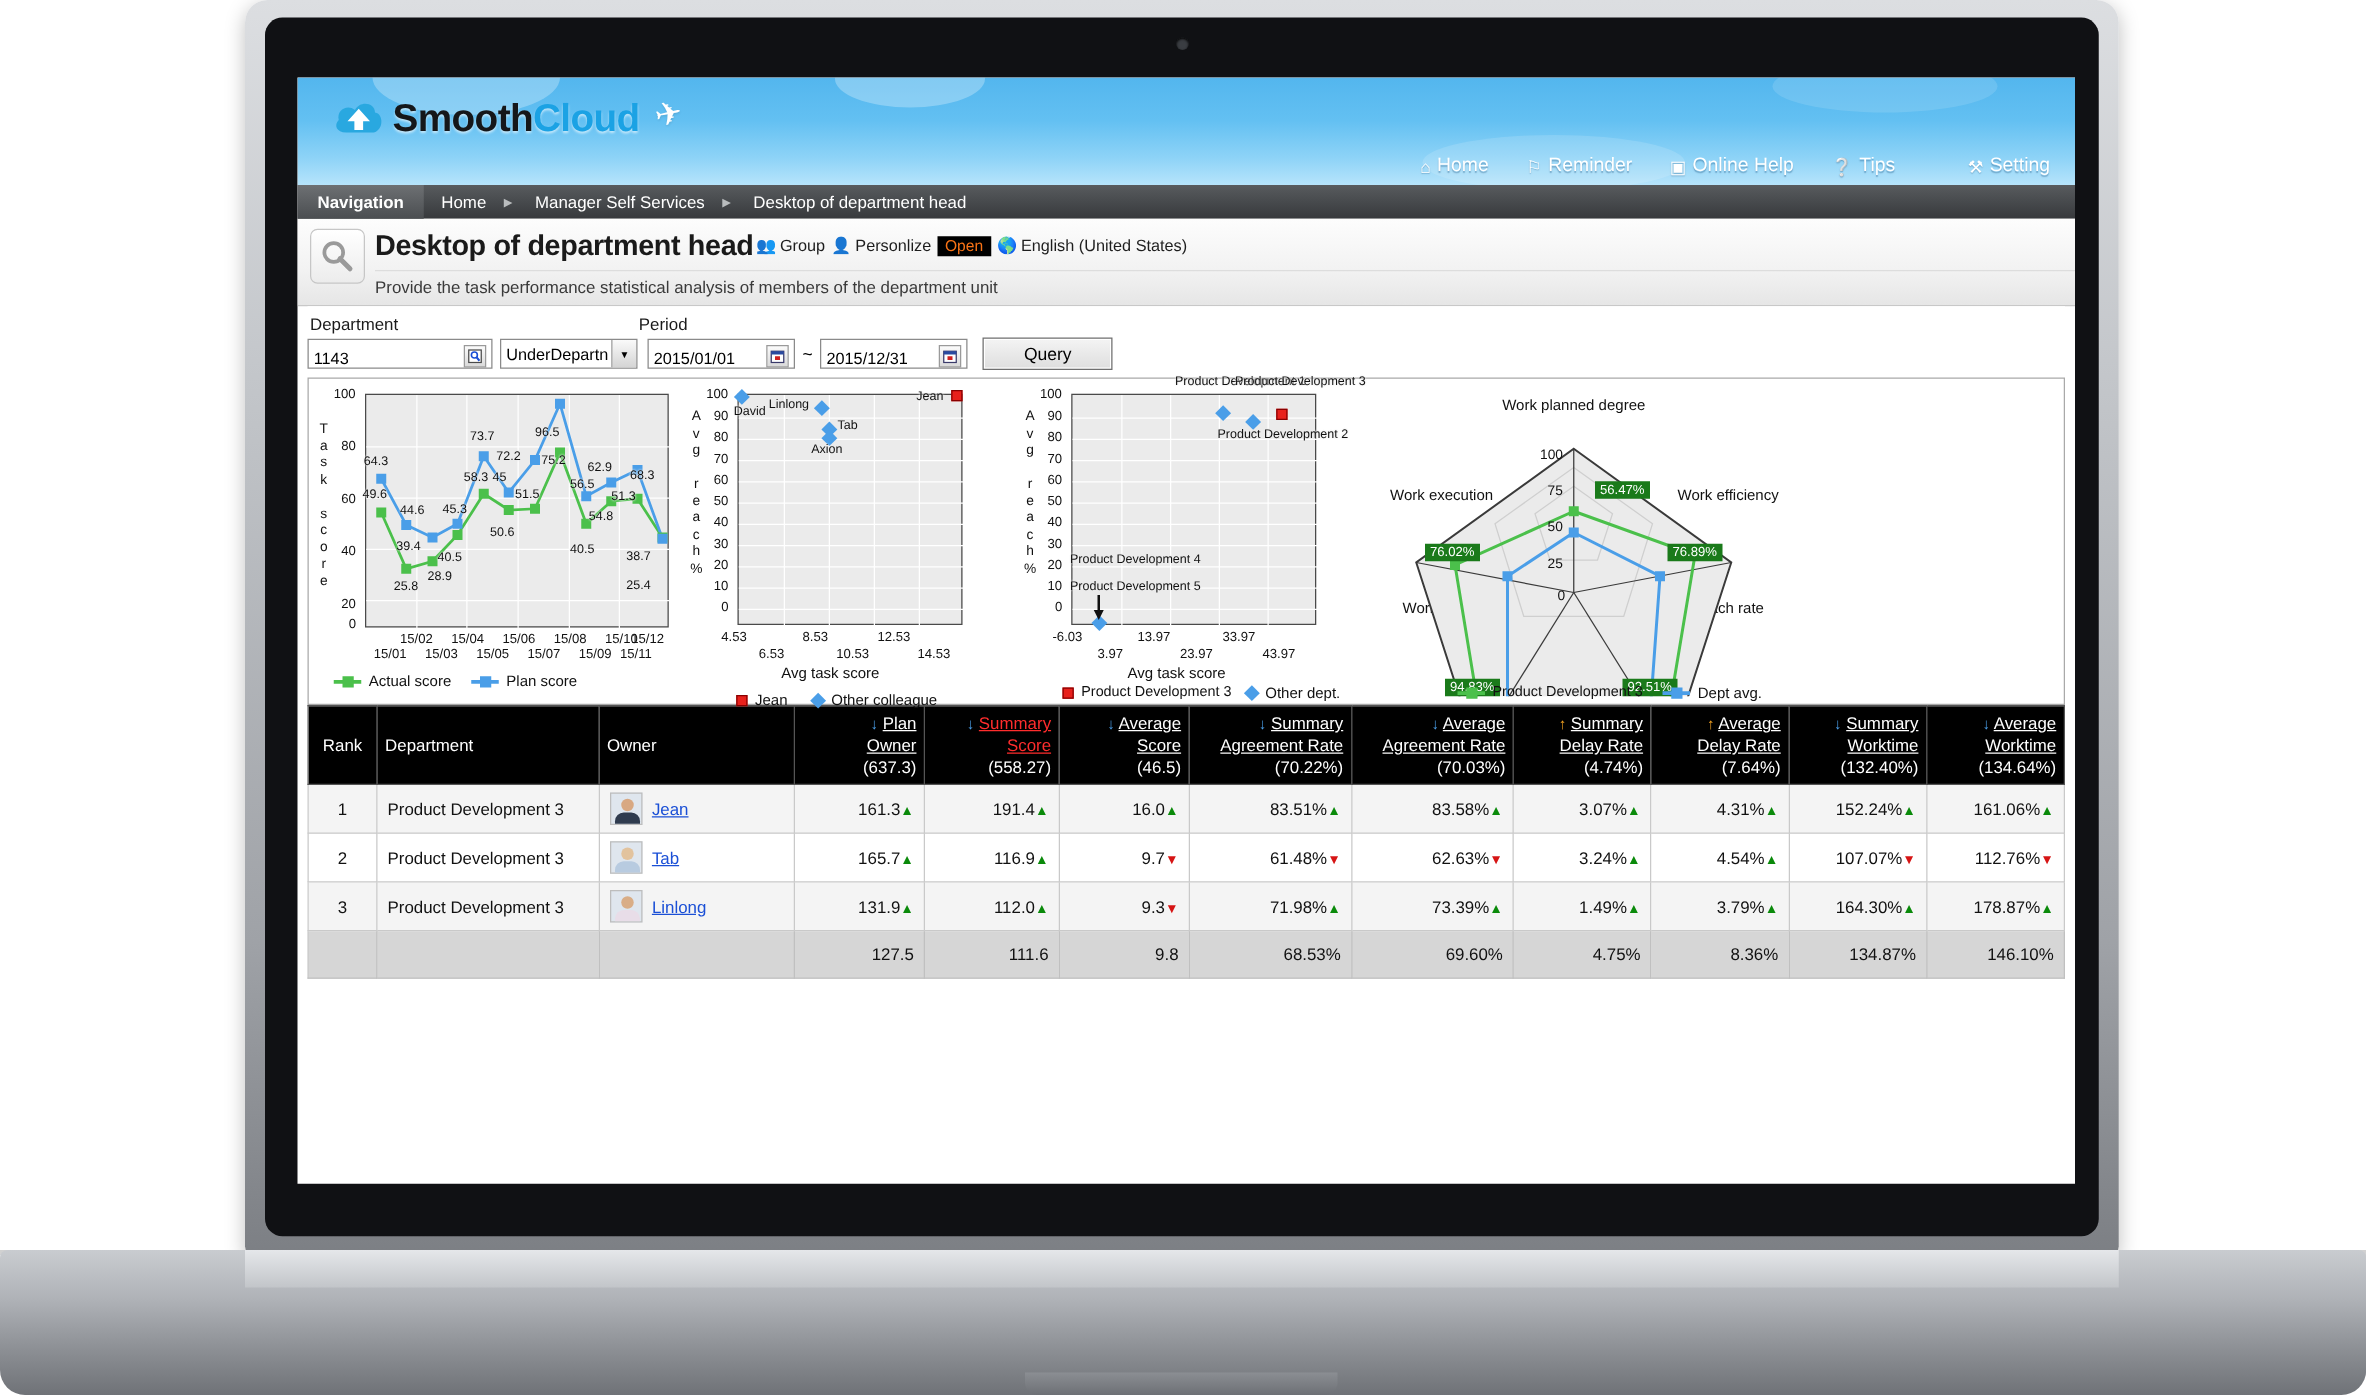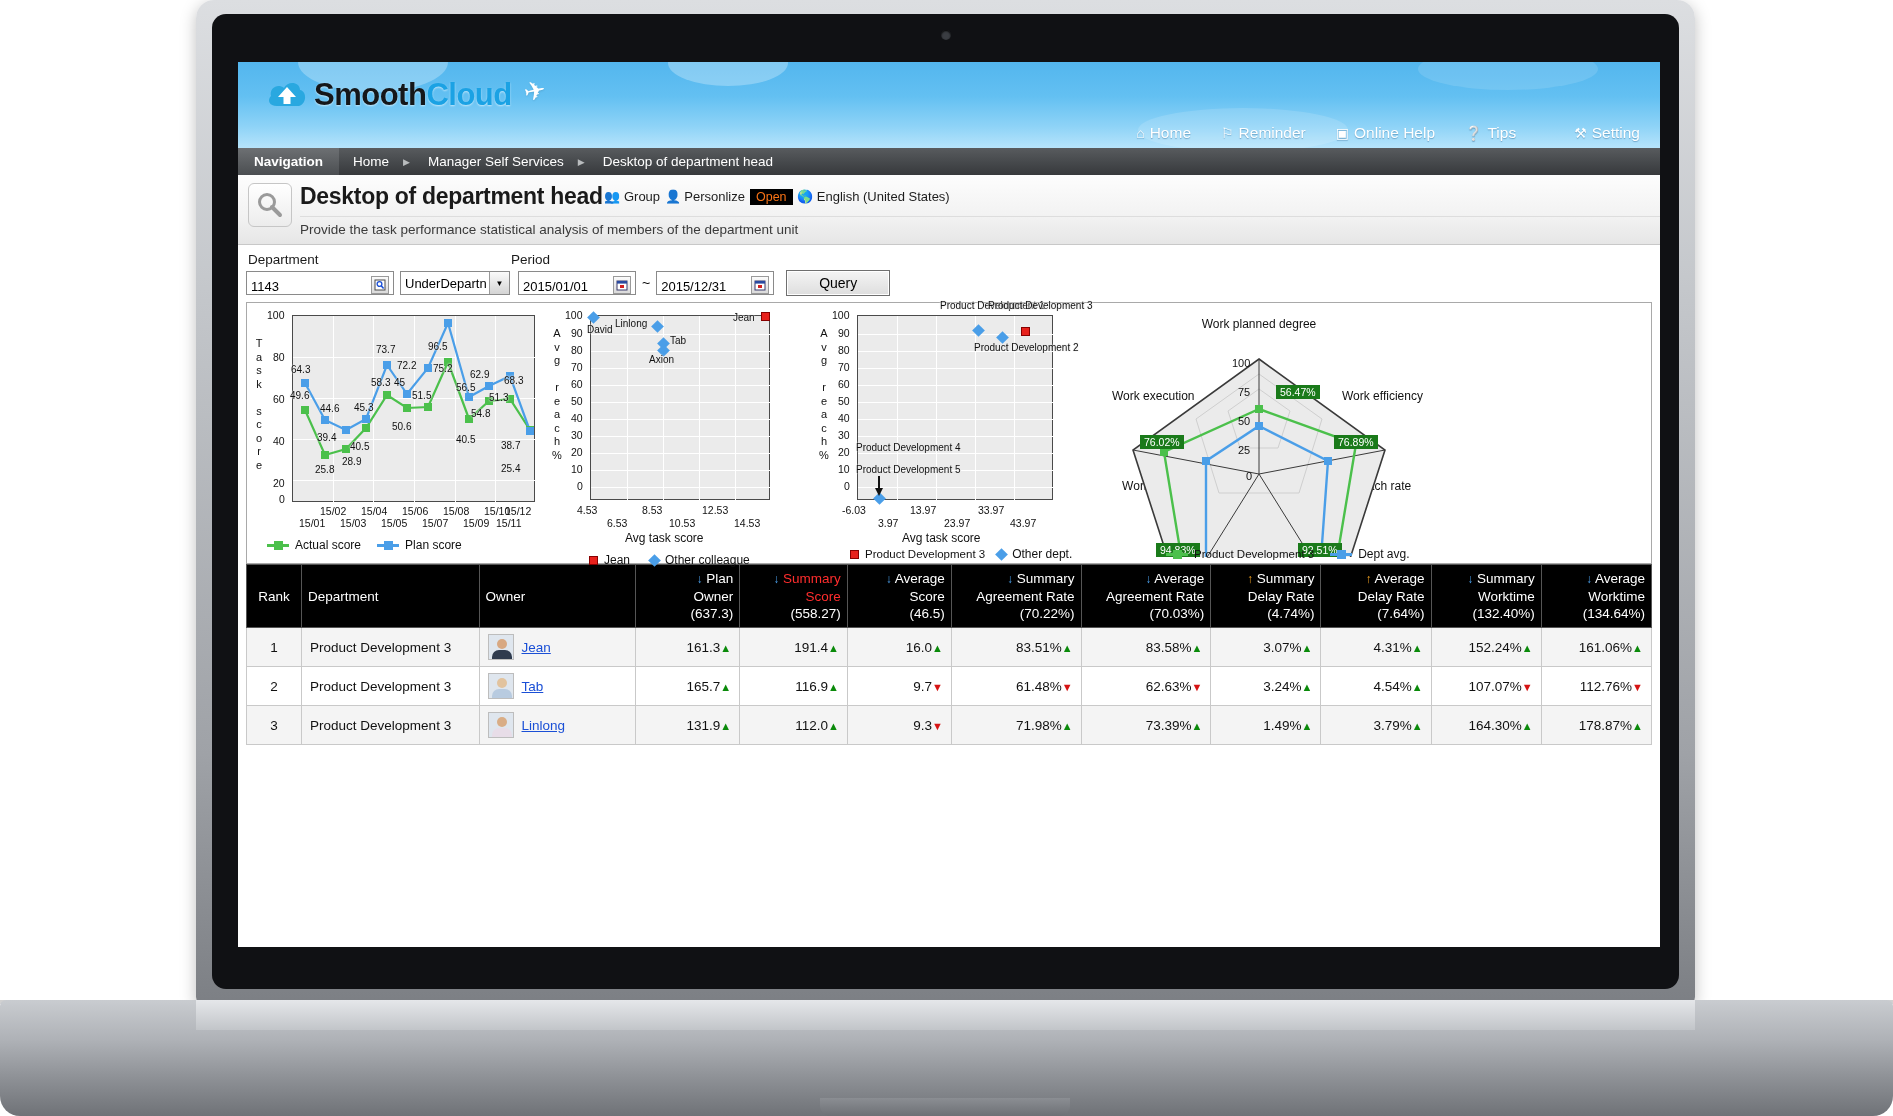--- a/index.html
+++ b/index.html
@@ -134,21 +134,21 @@
   
   .tbl { width:100%; border-collapse:collapse; table-layout:fixed; font-size:13.5px; }
   .tbl th { background:#000; color:#fff; font-weight:normal; border:1px solid #555;
     vertical-align:middle; padding:5px 6px; line-height:17px; }
   .th-inner { display:block; text-align:right; }
   .th-l { text-align:left; }
   .th-c { text-align:center; }
   .srt { font-size:12px; }
   .srt-down { color:#4a9ee8; }
   .srt-up { color:#f0a020; }
-  .u { }
+  .u { text-decoration:underline; }
   .red { color:#ff2d2d; }
   .tbl td { border:1px solid #c9c9c9; padding:6px 8px; color:#111; background:#fff; }
   .row-alt td { background:#f4f4f4; }
   .num { text-align:right; white-space:nowrap; }
   .ctr { text-align:center; }
   .up { color:#0a8a0a; font-size:11px; }
   .dn { color:#d61414; font-size:11px; }
   .owner-cell { display:flex; align-items:center; gap:8px; }
   .avatar { width:26px; height:26px; border:1px solid #bdbdbd; background:#dfe6ee; position:relative; overflow:hidden; flex:none; }
   .av-head { position:absolute; left:8px; top:4px; width:10px; height:10px; border-radius:50%; }
@@ -717,20 +717,34 @@
             <td class="num"><span>131.9</span><span class="up">▲</span></td>
             <td class="num"><span>112.0</span><span class="up">▲</span></td>
             <td class="num"><span>9.3</span><span class="dn">▼</span></td>
             <td class="num"><span>71.98%</span><span class="up">▲</span></td>
             <td class="num"><span>73.39%</span><span class="up">▲</span></td>
             <td class="num"><span>1.49%</span><span class="up">▲</span></td>
             <td class="num"><span>3.79%</span><span class="up">▲</span></td>
             <td class="num"><span>164.30%</span><span class="up">▲</span></td>
             <td class="num"><span>178.87%</span><span class="up">▲</span></td>
           </tr>
+          <tr class="sum-row">
+            <td></td>
+            <td></td>
+            <td></td>
+            <td class="num">127.5</td>
+            <td class="num">111.6</td>
+            <td class="num">9.8</td>
+            <td class="num">68.53%</td>
+            <td class="num">69.60%</td>
+            <td class="num">4.75%</td>
+            <td class="num">8.36%</td>
+            <td class="num">134.87%</td>
+            <td class="num">146.10%</td>
+          </tr>
         </tbody>
       </table>
     </div>
   </div>
 
   <div class="base-shadow"></div>
   <div class="laptop-base"></div>
   <div class="laptop-base-inner"></div>
   <div class="trackpad-notch"></div>
 </div>

